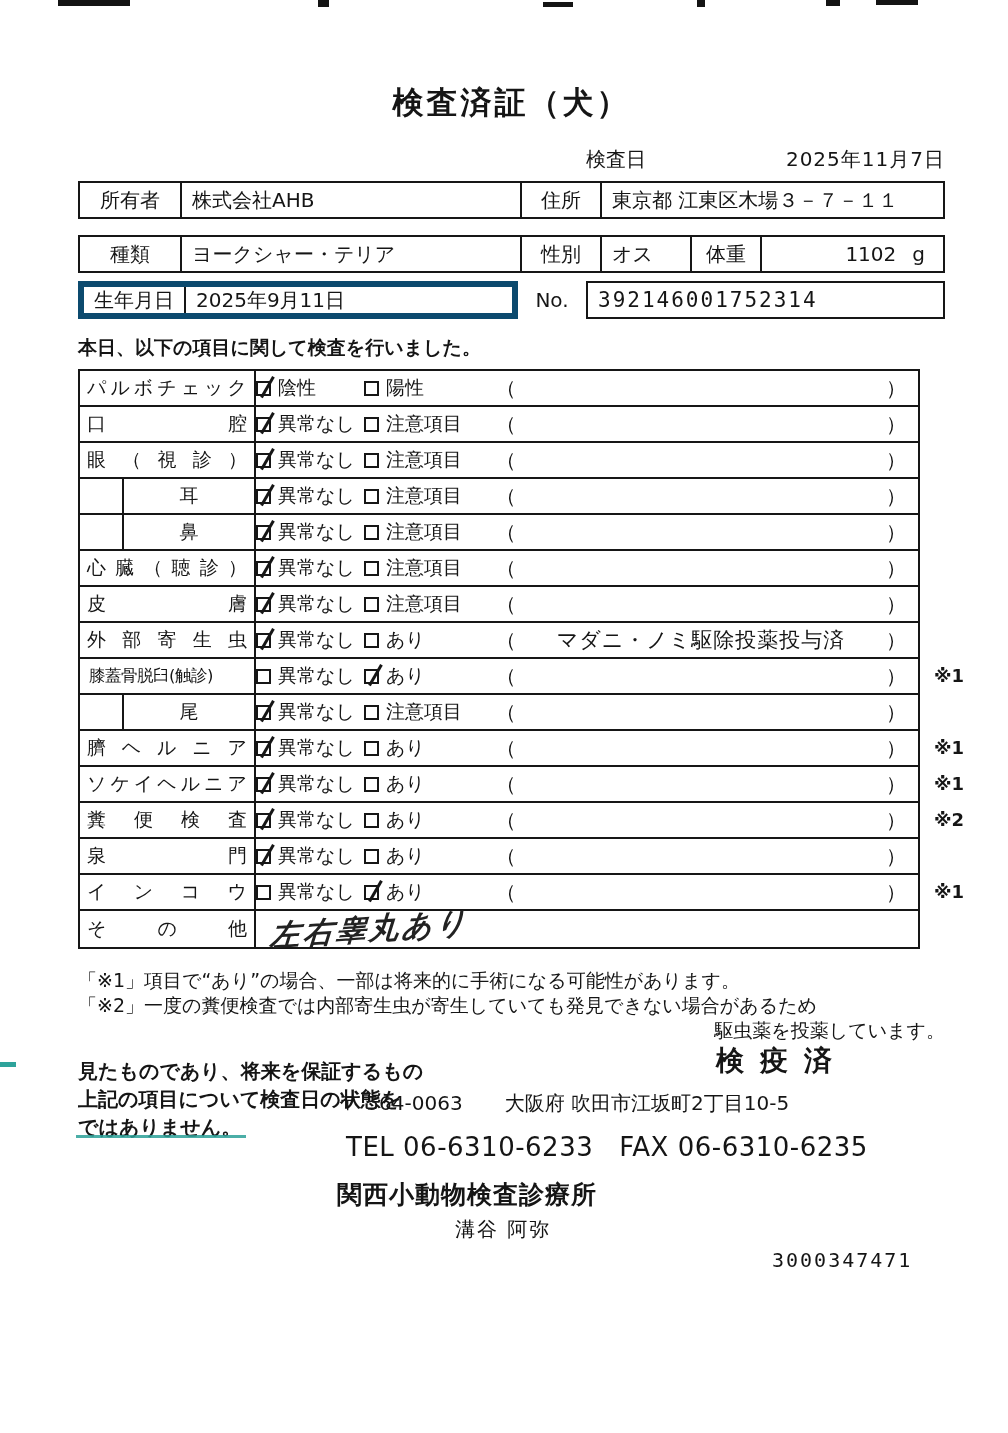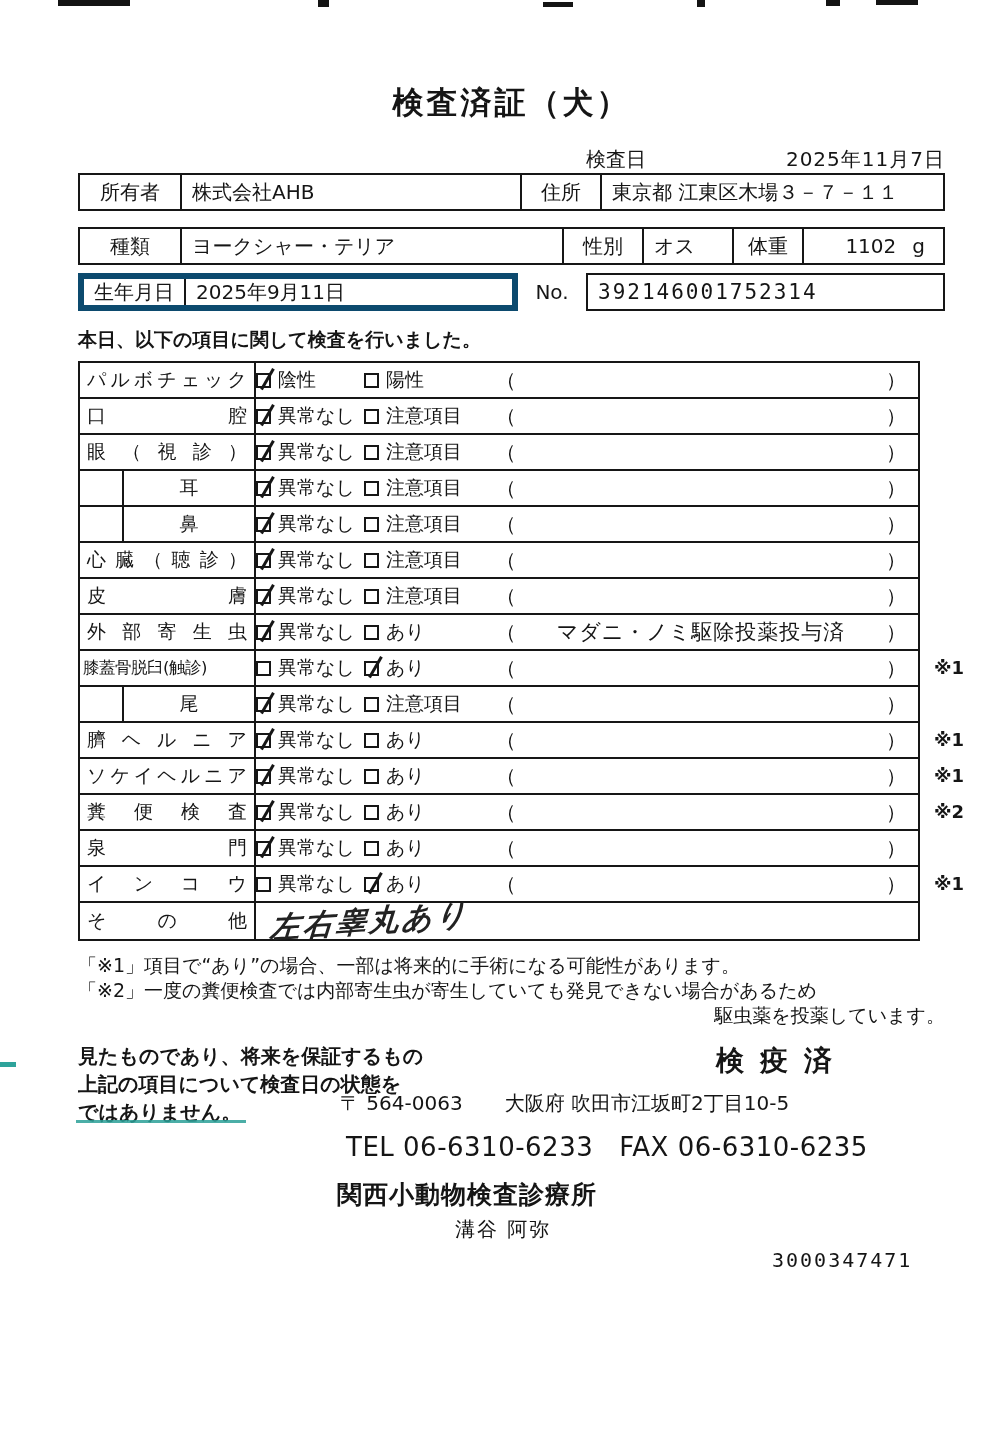--- a/index.html
+++ b/index.html
@@ -14,67 +14,67 @@
   .date-row{display:flex;align-items:flex-end;margin-top:22px;font-size:20px;}
   .date-label{margin-left:508px;}
   .date-value{margin-left:auto;letter-spacing:1px;}
 
   .boxed{display:flex;border:2px solid #161616;box-sizing:border-box;height:38px;background:#fff;}
   .cell{display:flex;align-items:center;box-sizing:border-box;font-size:20px;height:100%;}
   .cell.lab{justify-content:center;}
   .cell.val{padding-left:10px;}
   .bl{border-left:2px solid #161616;}
 
-  .owner-table{margin-top:0;}
+  .owner-table{margin-top:8px;}
   .w-owner-lab{width:100px;}
   .w-owner-val{width:340px;}
   .w-addr-lab{width:80px;}
   .w-addr-val{flex:1;}
 
   .info-table{margin-top:16px;}
   .w-breed-lab{width:100px;}
   .w-breed-val{width:340px;}
-  .w-sex-lab{width:80px;margin-left:42px;}
+  .w-sex-lab{width:80px;}
   .w-sex-val{width:90px;}
   .w-wt-lab{width:70px;}
   .w-wt-val{flex:1;justify-content:flex-end;padding-right:18px;gap:16px;}
 
   .birth-row{display:flex;margin-top:8px;height:38px;}
   .birth-box{display:flex;border:6px solid #0c4a6e;box-sizing:border-box;width:440px;}
   .w-birth-lab{width:100px;}
   .w-birth-val{flex:1;}
   .no-lab{width:68px;display:flex;align-items:center;justify-content:center;font-size:20px;}
   .no-box{flex:1;display:flex;align-items:center;border:2px solid #161616;box-sizing:border-box;padding-left:10px;
           font-family:"DejaVu Sans Mono","Liberation Mono",monospace;font-size:21px;letter-spacing:2px;}
 
   .intro{margin-top:16px;font-size:19px;font-weight:600;}
 
   .exam-table{margin-top:8px;width:842px;border:2px solid #161616;box-sizing:border-box;position:relative;background:#fff;}
   .exam-row{display:flex;height:36px;border-bottom:2px solid #161616;position:relative;box-sizing:border-box;}
   .exam-row:last-child{border-bottom:none;}
   .label-cell{width:176px;border-right:2px solid #161616;box-sizing:border-box;display:flex;align-items:center;font-size:19px;font-weight:500;}
   .label-cell .spread{display:flex;justify-content:space-between;width:100%;padding:0 7px;box-sizing:border-box;}
-  .label-cell .fill{padding-left:3px;}
+  .label-cell .fill{padding-left:9px;}
   .label-cell .fill.small{font-size:16.5px;letter-spacing:-0.5px;}
   .label-cell.indent{align-items:stretch;}
   .indent-inner{margin-left:42px;border-left:2px solid #161616;flex:1;display:flex;align-items:center;justify-content:center;}
   .opts{display:flex;align-items:center;flex:1;}
   .opt{display:flex;align-items:center;gap:7px;box-sizing:border-box;font-size:19px;}
   .opt1{width:108px;padding-left:0;}
   .opt2{width:132px;}
   .box{width:15px;height:15px;border:2px solid #161616;box-sizing:border-box;position:relative;flex:none;background:#fff;}
   .box.checked::after{content:'';position:absolute;width:2.6px;height:24px;background:#161616;left:8px;top:-8px;transform:rotate(30deg);}
   .paren-zone{flex:1;display:flex;align-items:center;justify-content:space-between;font-size:20px;padding-right:12px;box-sizing:border-box;}
   .paren-text{font-size:21px;font-weight:500;letter-spacing:1px;}
   .note{position:absolute;right:-46px;top:6px;font-size:18px;font-weight:600;}
   .hand-zone{flex:1;display:flex;align-items:center;overflow:visible;}
   .hand{font-family:"DejaVu Serif","Liberation Serif",serif;font-style:italic;font-weight:600;font-size:30px;
         letter-spacing:3px;color:#222;transform:rotate(-4deg) skewX(-8deg);margin-left:14px;white-space:nowrap;}
 
-  .footnotes{margin-top:12px;font-size:19px;line-height:25px;}
+  .footnotes{margin-top:19px;font-size:19px;line-height:25px;}
   .fn-indent{padding-left:56px;text-align:right;}
 
   .disclaimer{margin-top:14px;font-size:20px;font-weight:600;line-height:28px;width:420px;}
   .underl{position:relative;display:inline-block;}
   .underl::after{content:'';position:absolute;left:-2px;bottom:3px;width:104%;height:3px;background:rgba(43,160,152,.85);}
 
   .stamp{position:absolute;left:716px;top:1042px;font-size:28px;font-weight:600;letter-spacing:16px;white-space:nowrap;}
   .addr-line{position:absolute;left:340px;top:1090px;font-size:20px;display:flex;gap:42px;white-space:nowrap;align-items:flex-end;}
   .tel-line{position:absolute;left:346px;top:1132px;font-size:26px;display:flex;gap:26px;letter-spacing:0.5px;white-space:nowrap;}
   .clinic-name{position:absolute;left:337px;top:1178px;font-size:25px;font-weight:600;letter-spacing:1px;}

